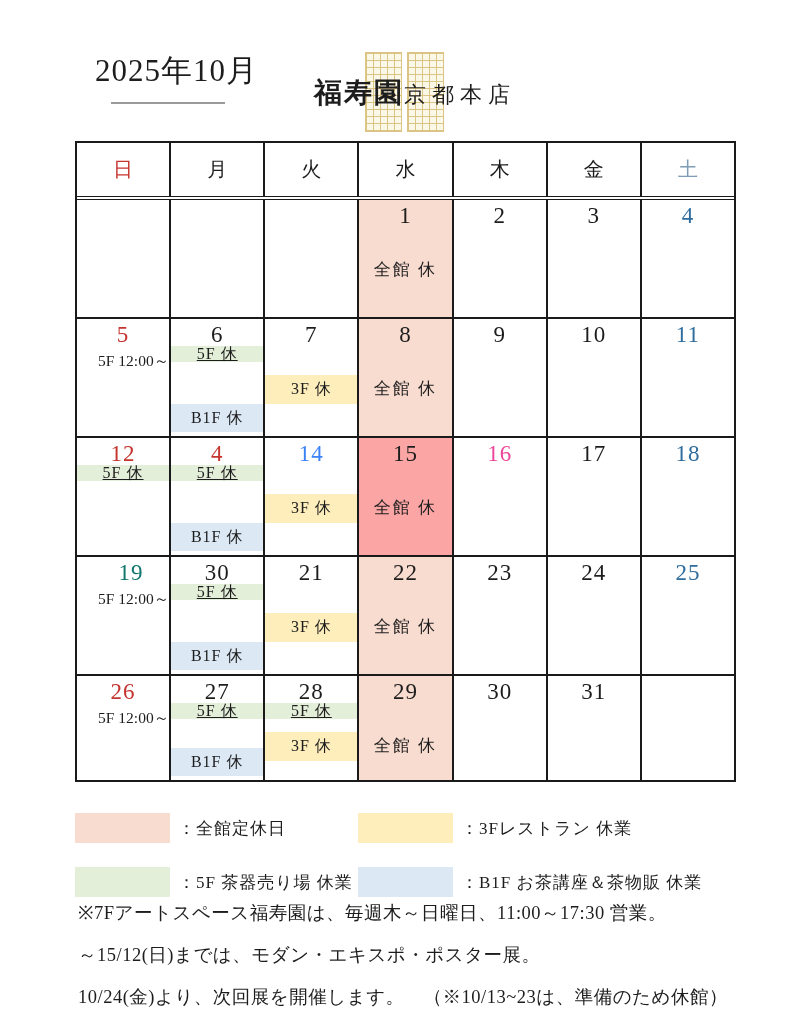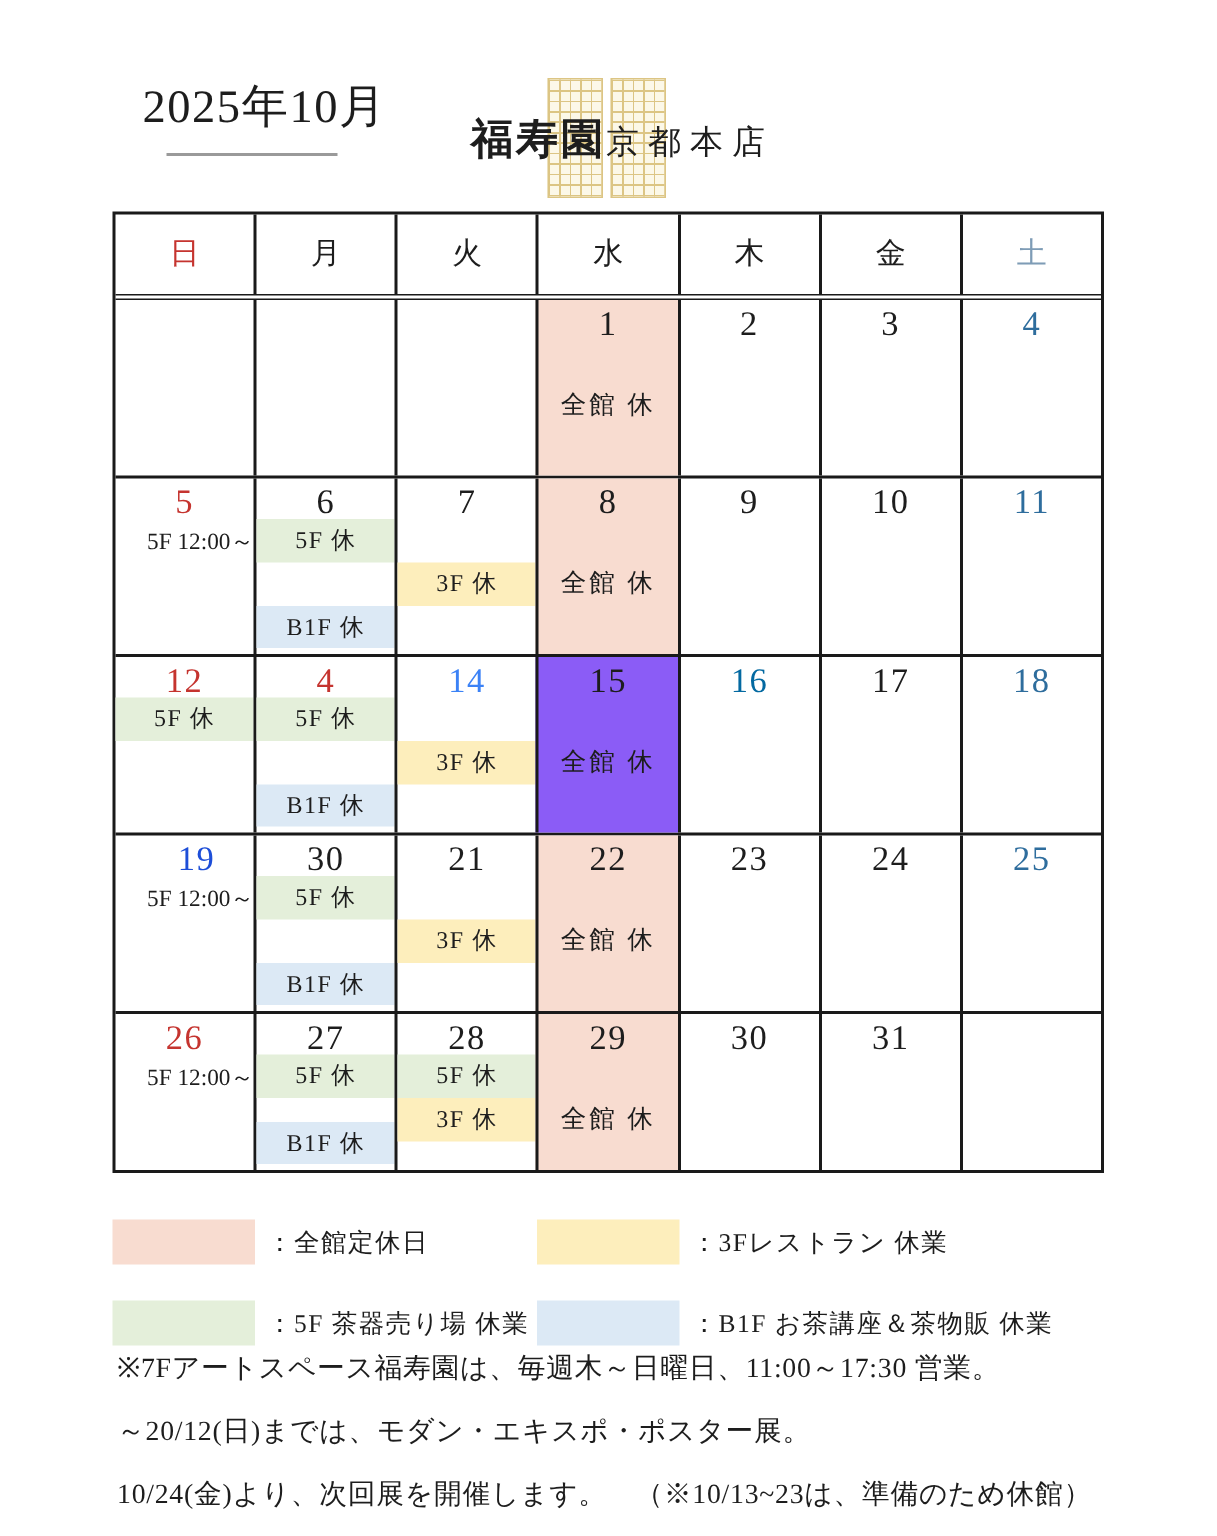--- a/index.html
+++ b/index.html
@@ -27,21 +27,21 @@
   .cal-row.week.first{border-top:none;}
   .cal-row.week.last{flex:1 1 auto;}
   .hcell{flex:1 1 0;text-align:center;font-size:20px;line-height:53px;
          border-left:2px solid #1a1a1a;box-sizing:border-box;}
   .hcell:first-child{border-left:none;}
   .cell{flex:1 1 0;position:relative;border-left:2px solid #1a1a1a;box-sizing:border-box;}
   .cell:first-child{border-left:none;}
   .date{position:absolute;top:3px;left:0;right:0;text-align:center;font-size:23px;letter-spacing:1px;}
   .band{position:absolute;left:0;right:0;display:flex;align-items:center;justify-content:center;
         font-size:16px;letter-spacing:1px;}
-  .slot-a{top:27px;height:29px;}
+  .slot-a{top:27px;height:16px;text-decoration:underline;}
   .slot-b{top:56px;height:29px;}
   .slot-c{bottom:4px;height:28px;}
   .note{position:absolute;top:32px;left:0;right:0;text-align:right;font-size:15.5px;}
   .closed-label{position:absolute;top:58px;left:0;right:0;text-align:center;font-size:17px;letter-spacing:2px;}
 
   
   .legend{position:absolute;left:75px;top:813px;width:640px;display:grid;
           grid-template-columns:283px auto;row-gap:24px;}
   .legend-item{display:flex;align-items:center;height:30px;}
   .swatch{width:95px;height:30px;flex:0 0 auto;}
@@ -127,37 +127,37 @@
         </div>
         <div class="cell">
           <span class="date" style="color: rgb(197, 52, 47);">4</span>
           <span class="band slot-a" style="background: rgb(228, 239, 218);">5F 休</span>
           <span class="band slot-c" style="background: rgb(220, 233, 245);">B1F 休</span>
         </div>
         <div class="cell">
           <span class="date" style="color: #3b82f6;">14</span>
           <span class="band slot-b" style="background: rgb(253, 238, 188);">3F 休</span>
         </div>
-        <div class="cell" style="background: #8b5cf6;">
+        <div class="cell" style="background: #fca5a5;">
           <span class="date" style="color: rgb(29, 29, 29);">15</span>
           <span class="closed-label">全館 休</span>
         </div>
         <div class="cell">
-          <span class="date" style="color: #0369a1;">16</span>
+          <span class="date" style="color: #ec4899;">16</span>
         </div>
         <div class="cell">
           <span class="date" style="color: rgb(29, 29, 29);">17</span>
         </div>
         <div class="cell">
           <span class="date" style="color: rgb(46, 109, 157);">18</span>
         </div>
       </div>
       <div class="cal-row week" style="height: 117px;">
         <div class="cell">
-          <span class="date" style="color: #1d4ed8; padding-left: 16px;">19</span>
+          <span class="date" style="color: #0f766e; padding-left: 16px;">19</span>
           <span class="note">5F 12:00～</span>
         </div>
         <div class="cell">
           <span class="date" style="color: rgb(29, 29, 29);">30</span>
           <span class="band slot-a" style="background: rgb(228, 239, 218);">5F 休</span>
           <span class="band slot-c" style="background: rgb(220, 233, 245);">B1F 休</span>
         </div>
         <div class="cell">
           <span class="date" style="color: rgb(29, 29, 29);">21</span>
           <span class="band slot-b" style="background: rgb(253, 238, 188);">3F 休</span>
@@ -219,17 +219,17 @@
         <span class="legend-label">：5F 茶器売り場 休業</span>
       </div>
       <div class="legend-item">
         <span class="swatch" style="background: rgb(220, 233, 245);"></span>
         <span class="legend-label">：B1F お茶講座＆茶物販 休業</span>
       </div>
     </div>
 
   <div class="notes" id="notes">
       <p>※7Fアートスペース福寿園は、毎週木～日曜日、11:00～17:30 営業。</p>
-      <p>～20/12(日)までは、モダン・エキスポ・ポスター展。</p>
+      <p>～15/12(日)までは、モダン・エキスポ・ポスター展。</p>
       <p>10/24(金)より、次回展を開催します。　（※10/13~23は、準備のため休館）</p>
     </div>
 
 </div>
 
 </body></html>

